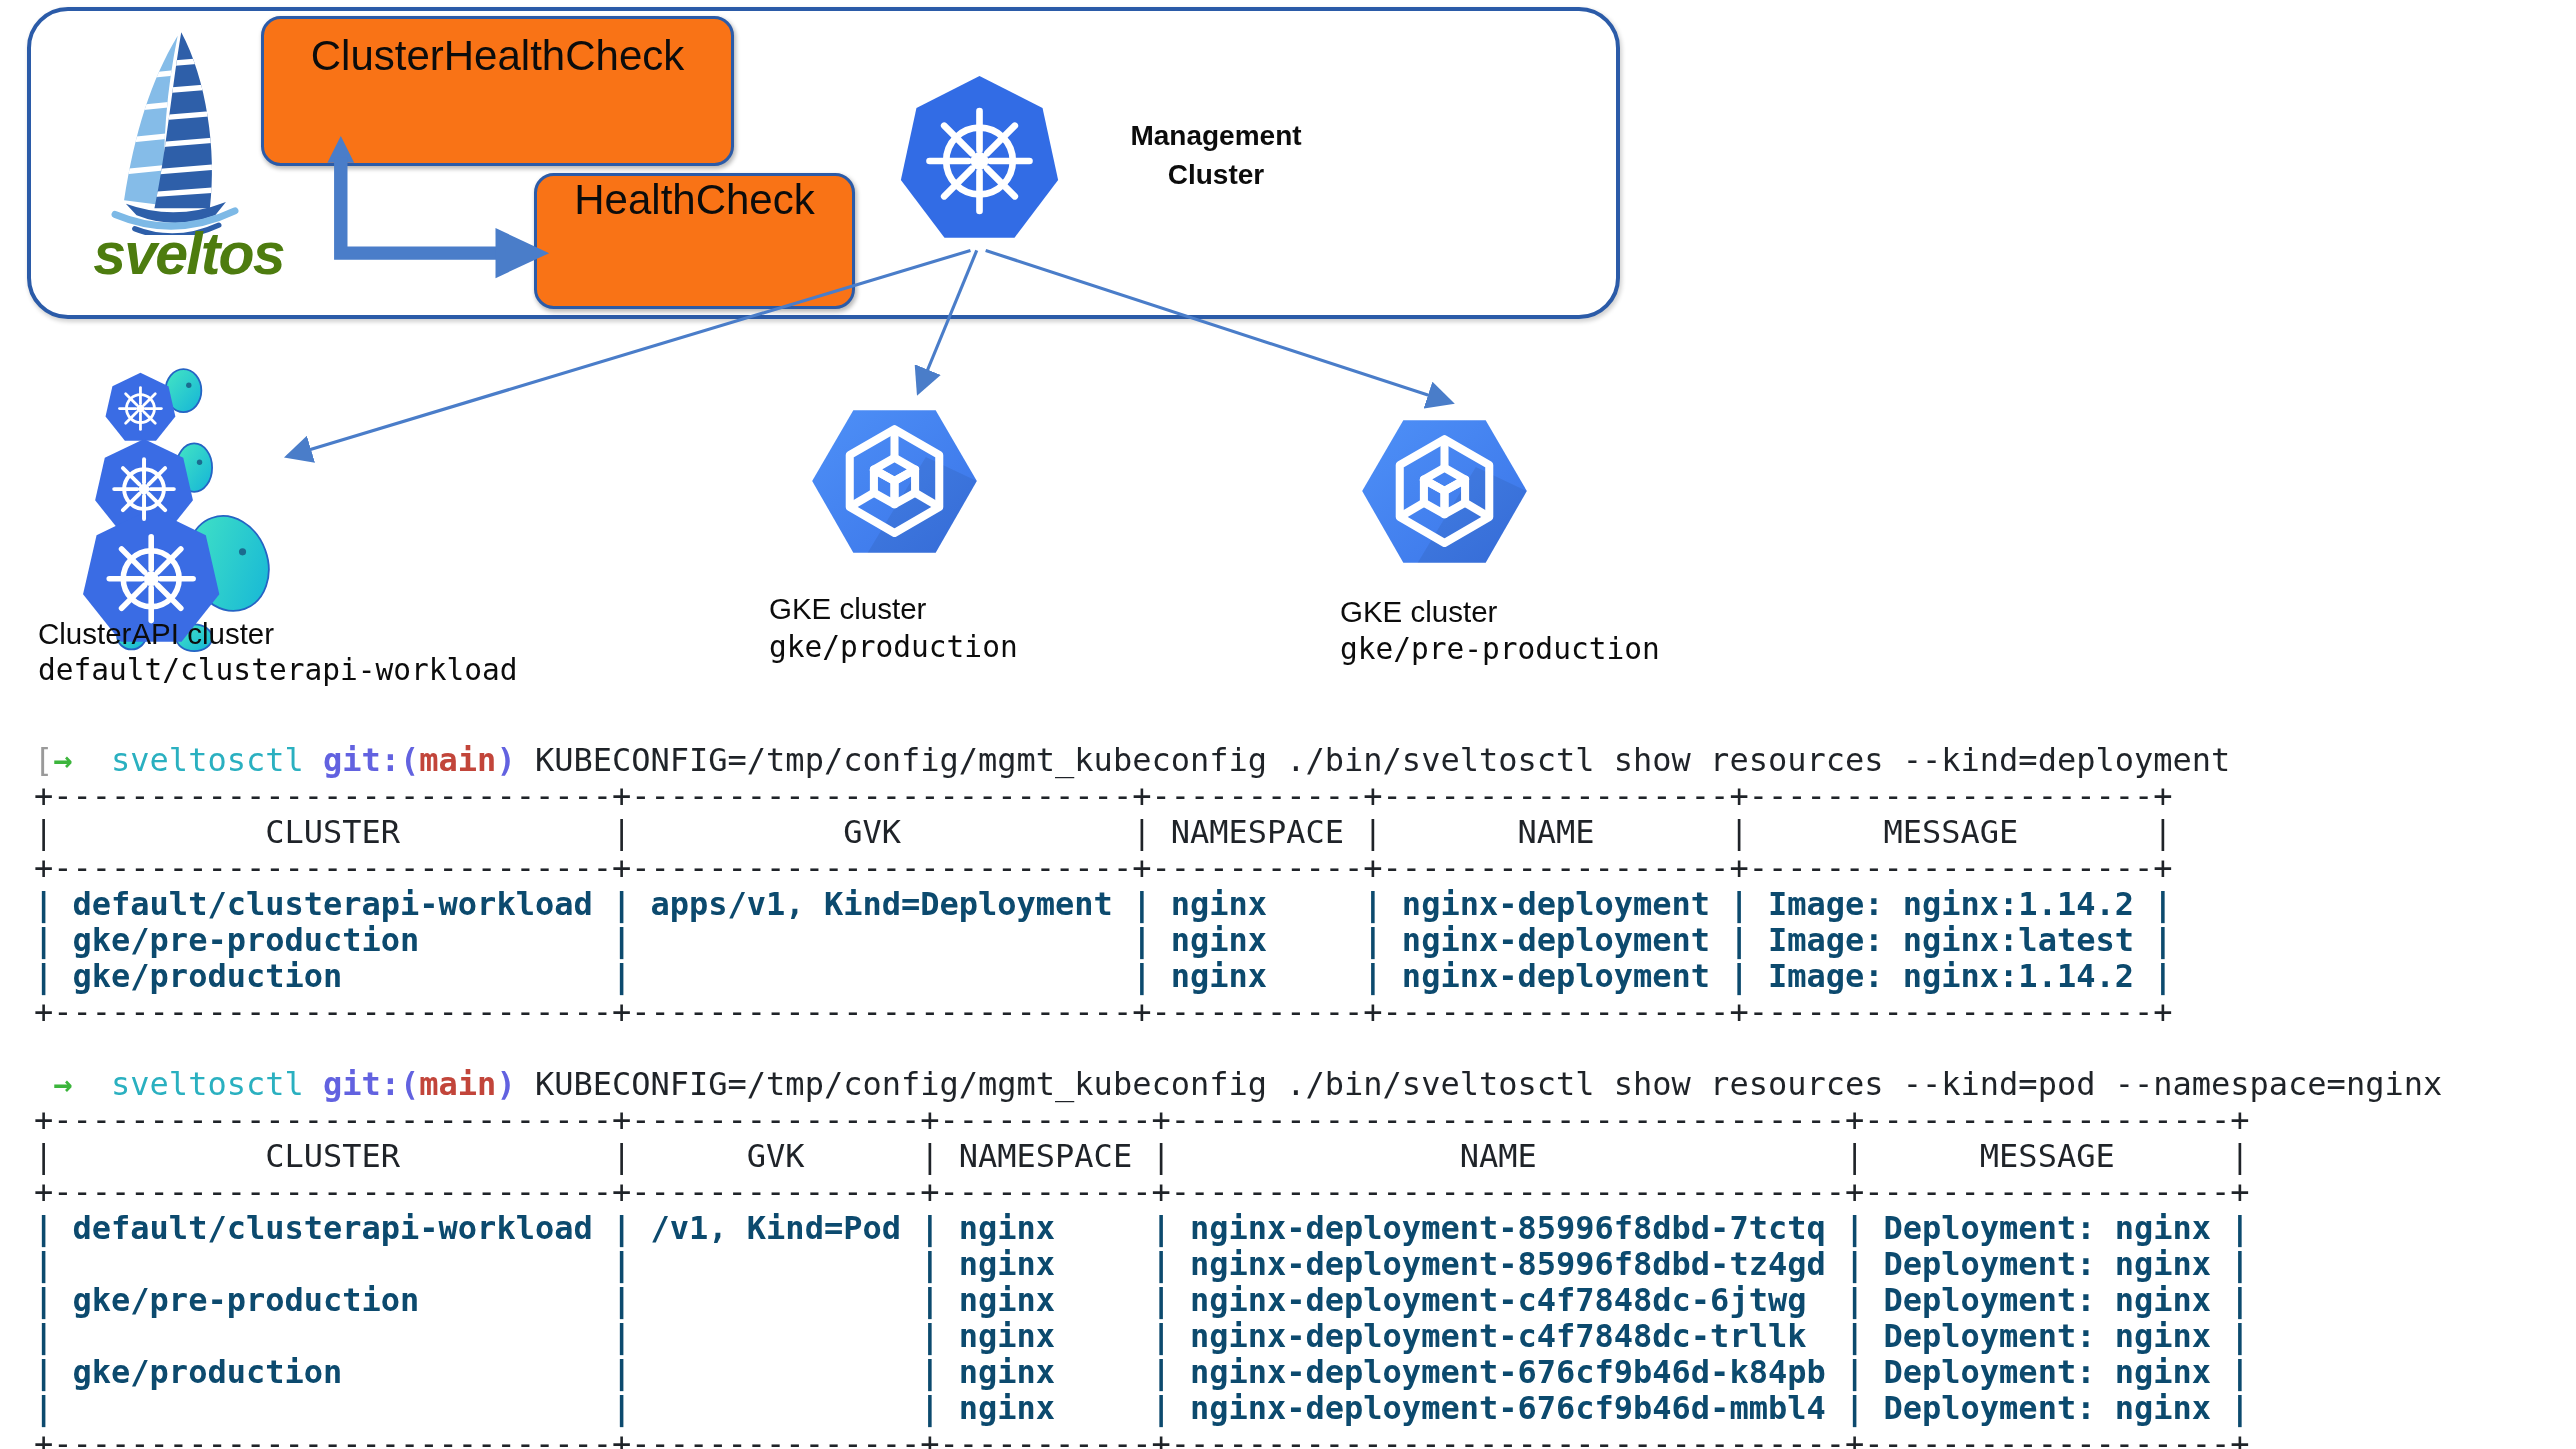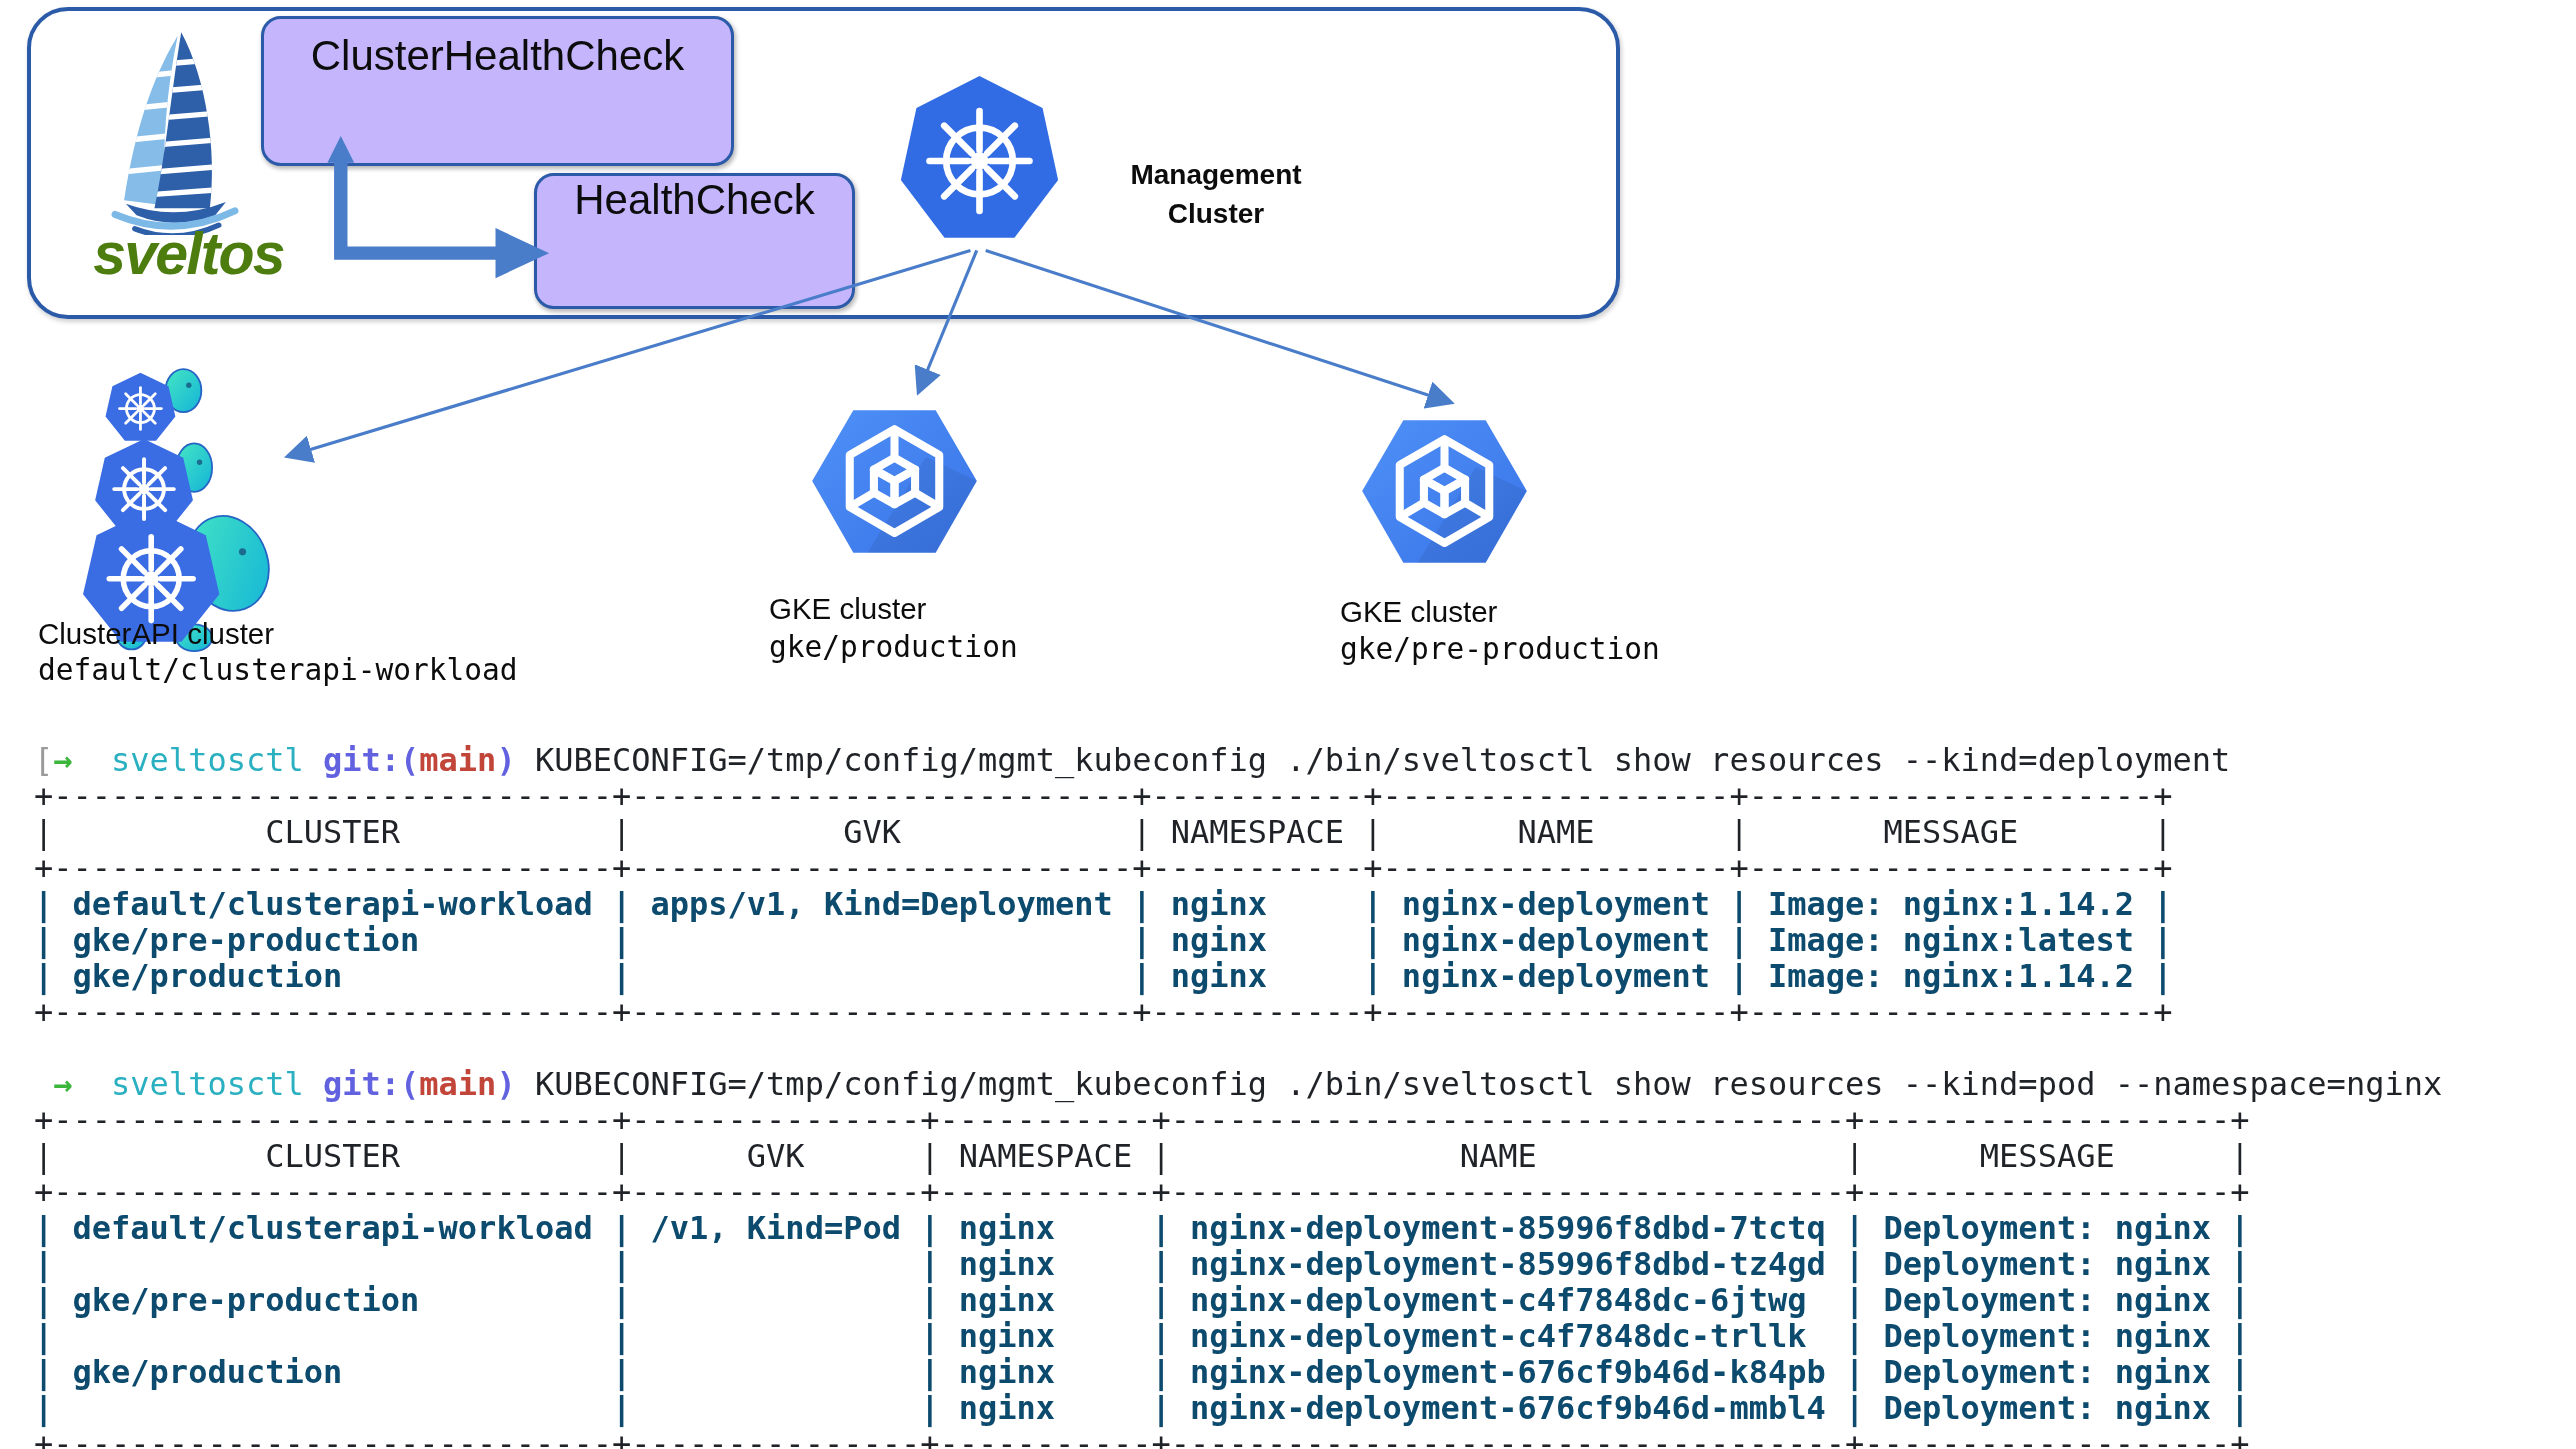--- a/index.html
+++ b/index.html
@@ -2,29 +2,29 @@
 <html style="font-size:14.3px"><head>
 <meta charset="utf-8">
 <style>
   html,body{margin:0;padding:0;background:#fff;}
   #root{position:relative;width:2576px;height:1449px;background:#fff;overflow:hidden;
         font-family:"Liberation Sans",sans-serif;color:#111;}
   .abs{position:absolute;}
   .mgmt-box{position:absolute;left:27px;top:7.2px;width:1585px;height:304px;
             border:4.5px solid #2b5ba8;border-radius:41px;background:#fff;
             box-shadow:1.8px 2.7px 4.5px rgba(0,0,0,.18);}
-  .crd{position:absolute;border:3.6px solid #2b5ba8;border-radius:19.7px;background:#c4b5fd;
+  .crd{position:absolute;border:3.6px solid #2b5ba8;border-radius:19.7px;background:#f97316;
        color:#0c0c0c;font-size:42px;display:flex;justify-content:center;
        box-shadow:1.8px 2.7px 4.5px rgba(0,0,0,.28);}
   .crd.chc{left:261px;top:16px;width:467px;height:131px;align-items:flex-start;padding-top:12.5px;}
   .crd.hc{left:534px;top:173px;width:315px;height:130px;}
   .wordmark{position:absolute;left:47px;top:220px;width:283px;text-align:center;
             font-size:59px;font-weight:bold;font-style:italic;color:#4d7c0f;letter-spacing:-1.8px;}
   .mgmt-label{position:absolute;left:1098px;top:116px;width:236px;text-align:center;
-              font-weight:bold;font-size:28px;line-height:39px;color:#0c0c0c;margin-top:39px;}
+              font-weight:bold;font-size:28px;line-height:39px;color:#0c0c0c;}
   .cluster-label{position:absolute;font-size:29.5px;color:#0c0c0c;}
   .cluster-name{position:absolute;font-family:"DejaVu Sans Mono",monospace;font-size:29.5px;color:#0c0c0c;}
   .terminal{position:absolute;left:34px;top:742px;margin:0;
             font-family:"DejaVu Sans Mono",monospace;font-size:32px;line-height:36px;
             color:#1f2328;white-space:pre;}
   .terminal .b{font-weight:bold;color:#0c4a6e;}
   .pbr{color:#9a9a9a;}
   .parr{font-weight:bold;}
   .pdir{font-weight:normal;}
   .pgit{font-weight:bold;}

